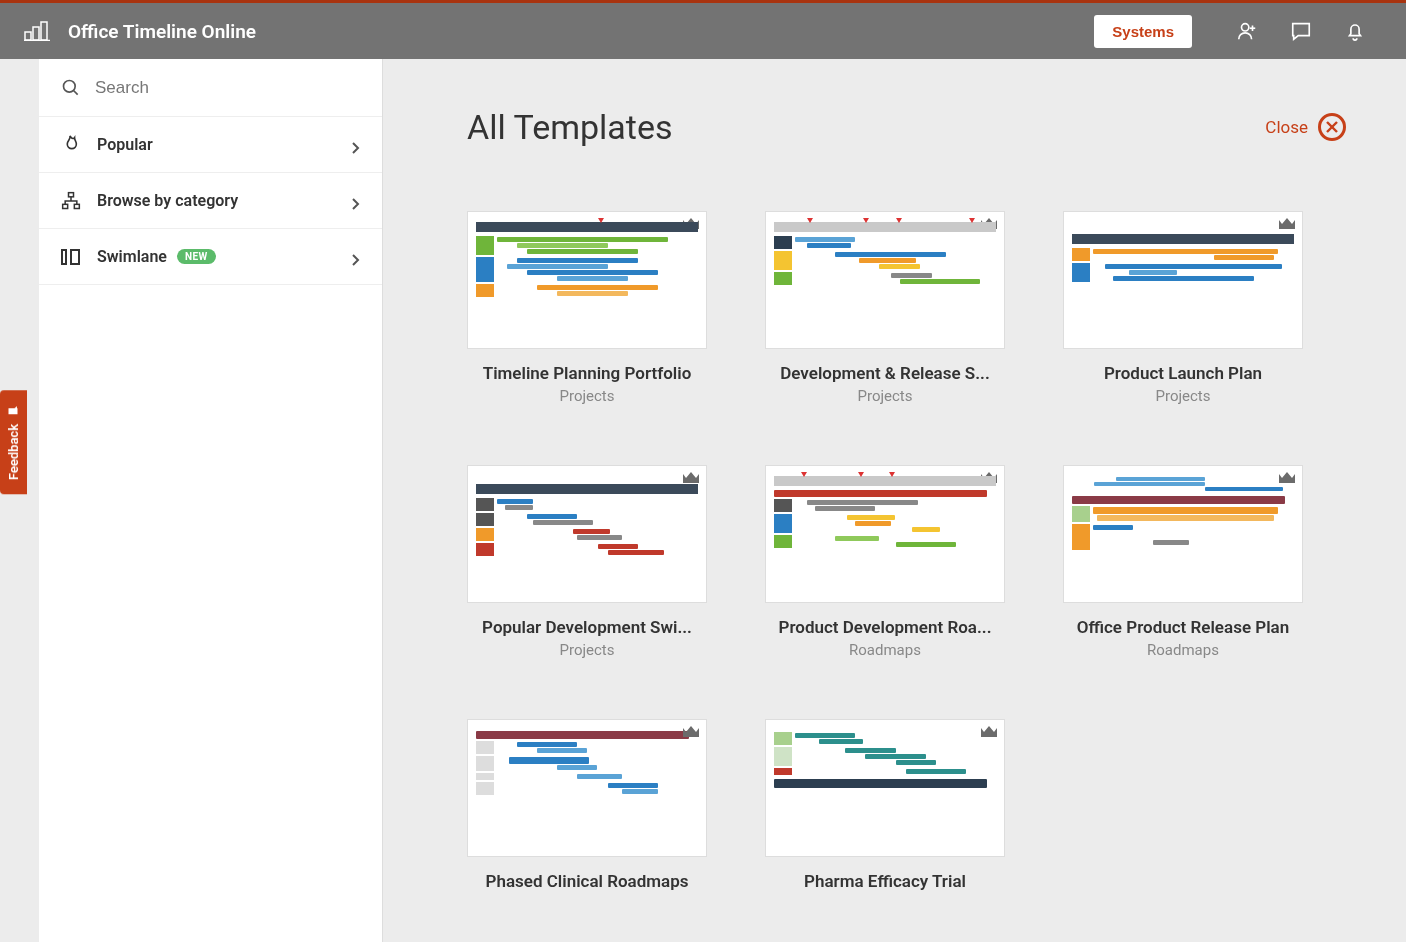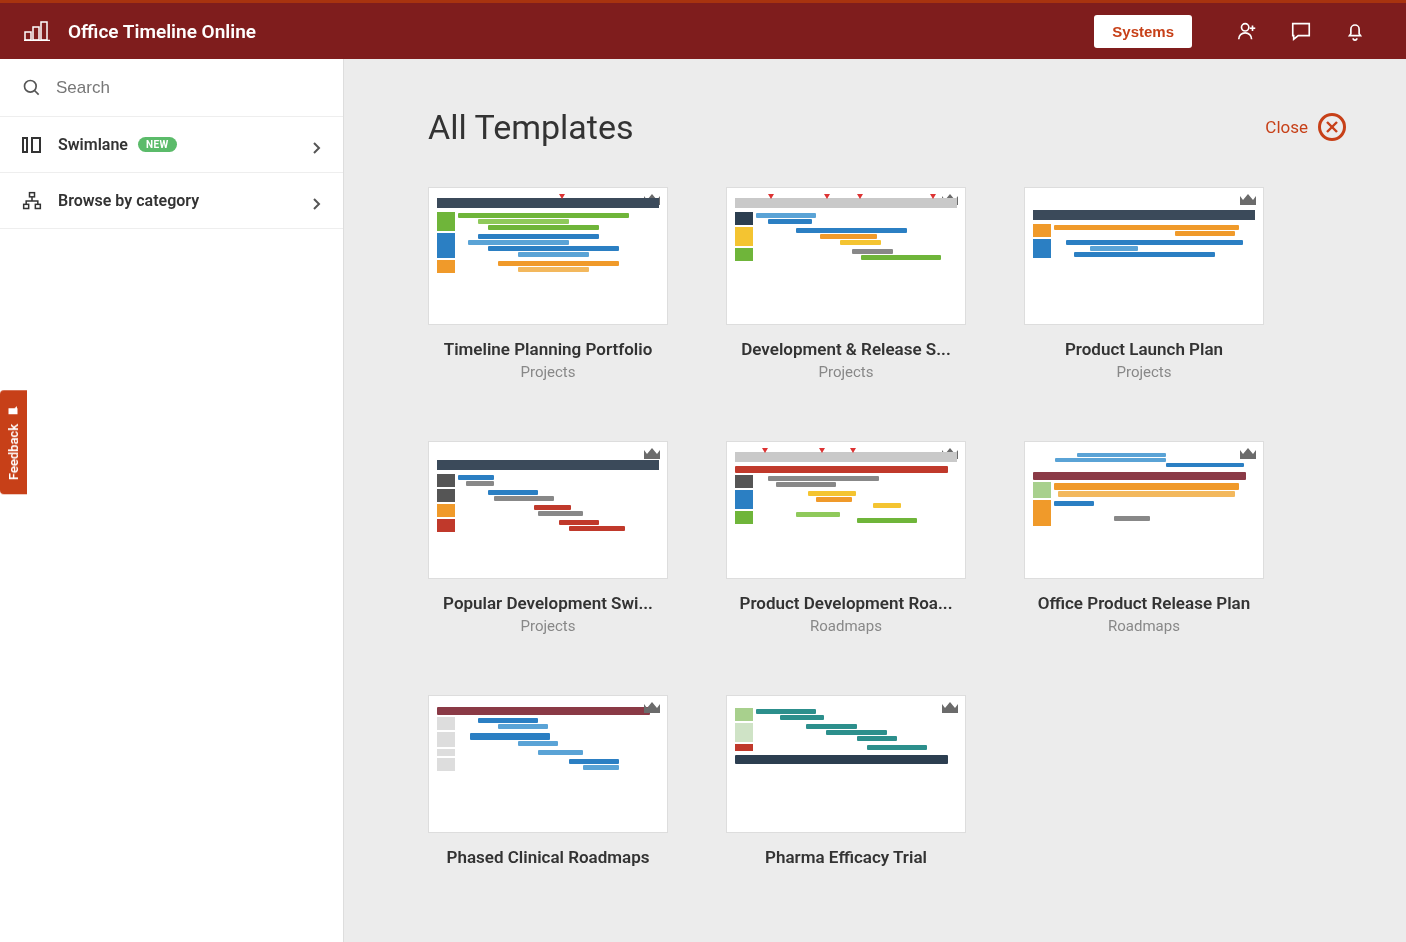--- a/index.html
+++ b/index.html
@@ -1,21 +1,21 @@
 <!DOCTYPE html>
 <html><head>
 <meta charset="utf-8">
 <style>
   * { box-sizing: border-box; margin: 0; padding: 0; }
   html, body { height: 100%; font-family: -apple-system, "Segoe UI", Roboto, Arial, sans-serif; }
   body { background: #ececec; overflow: hidden; }
 
   
   .header {
-    background: #7f1d1d;
+    background: #737373;
     border-top: 3px solid #a8330f;
     height: 59px;
     display: flex;
     align-items: center;
     padding: 16px 24px;
     color: #fff;
   }
   .logo-icon { width: 26px; height: 20px; margin-right: 18px; }
   .logo-icon svg { display:block; }
   .app-title { font-size: 19px; font-weight: 600; }
@@ -25,21 +25,21 @@
     border:none; border-radius:3px; padding:8px 18px; cursor:pointer;
     margin-right: 28px;
   }
   .header-icon { width:22px; height:22px; margin: 0 16px; cursor:pointer; display:flex; align-items:center; justify-content:center; }
   .header-icon svg { stroke:#fff; }
 
   
   .body { display:flex; height: calc(100% - 59px); }
 
   
-  .sidebar { width: 344px; background:#fff; border-right:1px solid #ddd; display:flex; flex-direction:column; }
+  .sidebar { width: 344px; background:#fff; border-right:1px solid #ddd; display:flex; flex-direction:column;margin-left:39px; }
   .search-row {
     display:flex; align-items:center; height:58px; padding:0 22px;
     border-bottom:1px solid #eee;
   }
   .search-row .sicon { width:20px; height:20px; margin-right:14px; }
   .search-row input {
     border:none; outline:none; font-size:17px; color:#555; flex:1; background:transparent;
   }
   .search-row input::placeholder { color:#777; }
 
@@ -68,21 +68,21 @@
   
   .feedback-tab {
     position:fixed; left:0; top:390px; transform:translateY(0);
     background:#c74018; color:#fff; writing-mode:vertical-rl; transform:rotate(180deg);
     padding:14px 6px; font-size:13px; font-weight:600; border-radius:0 4px 4px 0;
     display:flex; align-items:center; gap:8px; cursor:pointer;
   }
 
   
   .main { flex:1; overflow-y:auto; padding: 48px 60px 40px 84px; }
-  .main-header { display:flex; align-items:center; margin-bottom: 40px; }
+  .main-header { display:flex; align-items:center; margin-bottom: 64px; }
   .main-title { font-size:34px; font-weight:400; color:#333; flex:1; }
   .close-area { display:flex; align-items:center; gap:10px; color:#c74018; font-size:17px; cursor:pointer; }
   .close-circle {
     width:28px; height:28px; border:3px solid #c74018; border-radius:50%;
     display:flex; align-items:center; justify-content:center;
   }
   .close-circle svg { stroke:#c74018; }
 
   .cards { display:grid; grid-template-columns: repeat(3, 240px); gap: 60px 58px; }
   .card { cursor:pointer; }
@@ -171,51 +171,66 @@
       <span class="sicon">
         <svg width="20" height="20" viewBox="0 0 24 24" fill="none" stroke="#555" stroke-width="2">
             <circle cx="10" cy="10" r="7"></circle>
             <line x1="20" y1="20" x2="15" y2="15"></line>
           </svg>
       </span>
       <input placeholder="Search" style="">
     </div>
 
 
-
     <div class="nav-item">
       <span class="nicon">
-        <span class="swim-icon">
-            <span class="a"></span>
-            <span class="b"></span>
-          </span>
+        <svg width="18" height="20" viewBox="0 0 18 22" fill="none" stroke="#333" stroke-width="1.8">
+            <path d="M9 1c1 4-3 5-3 9a5 5 0 0 0 10 0c0-3-2-4-2-7 0 0-2 3-5-2z"></path>
+          </svg>
       </span>
       <span class="label">
-        <span>Swimlane</span>
-        <span class="badge-new">NEW</span>
-      </span>
+          <span>Popular</span>
+        </span>
       <span class="chev">
         <svg width="10" height="14" viewBox="0 0 10 14" fill="none" stroke="#555" stroke-width="2">
             <path d="M3 2l5 5-5 5"></path>
           </svg>
       </span>
     </div>
 
     <div class="nav-item">
       <span class="nicon">
         <svg width="20" height="20" viewBox="0 0 24 24" fill="none" stroke="#333" stroke-width="1.8">
             <rect x="9" y="2" width="6" height="5"></rect>
             <rect x="2" y="16" width="6" height="5"></rect>
             <rect x="16" y="16" width="6" height="5"></rect>
             <path d="M12 7v5M5 16v-4h14v4M12 12v0"></path>
           </svg>
       </span>
       <span class="label">
           <span>Browse by category</span>
         </span>
+      <span class="chev">
+        <svg width="10" height="14" viewBox="0 0 10 14" fill="none" stroke="#555" stroke-width="2">
+            <path d="M3 2l5 5-5 5"></path>
+          </svg>
+      </span>
+    </div>
+
+    <div class="nav-item">
+      <span class="nicon">
+        <span class="swim-icon">
+            <span class="a"></span>
+            <span class="b"></span>
+          </span>
+      </span>
+      <span class="label">
+        <span>Swimlane</span>
+        <span class="badge-new">NEW</span>
+      </span>
       <span class="chev">
         <svg width="10" height="14" viewBox="0 0 10 14" fill="none" stroke="#555" stroke-width="2">
             <path d="M3 2l5 5-5 5"></path>
           </svg>
       </span>
     </div>
   </div>
 
   <div class="feedback-tab">
     <span>Feedback</span>

